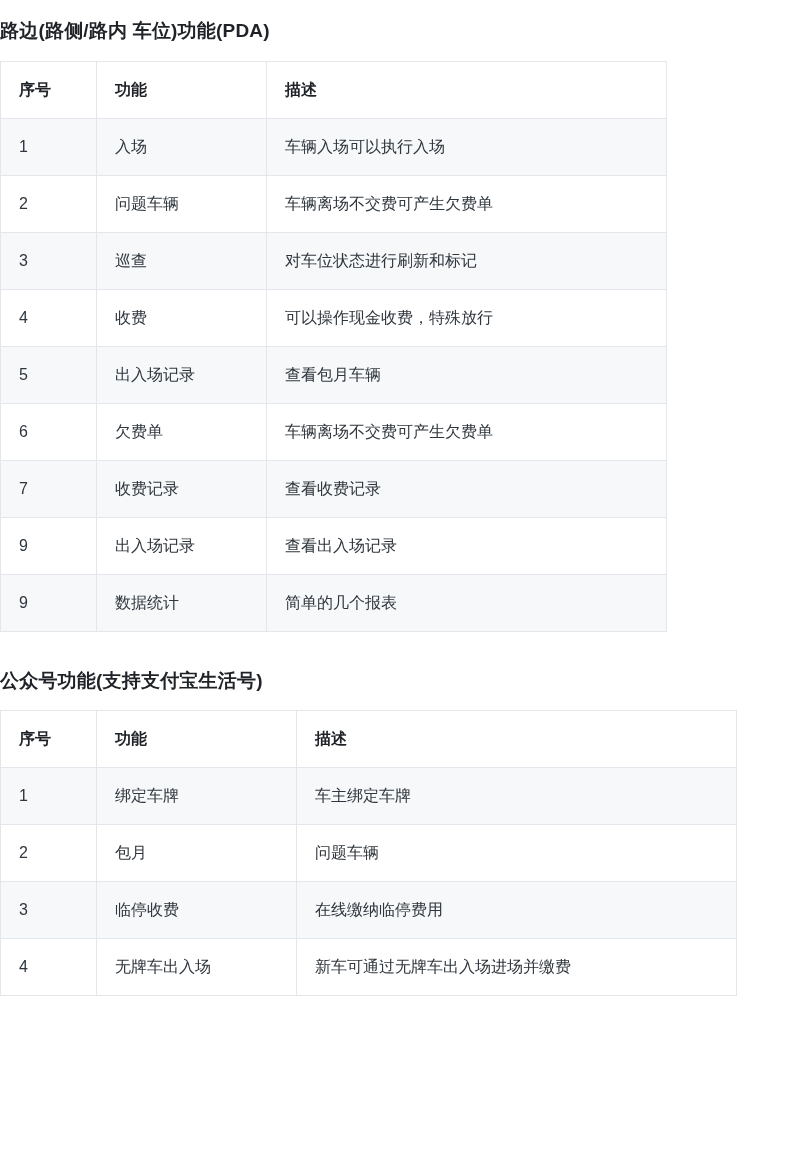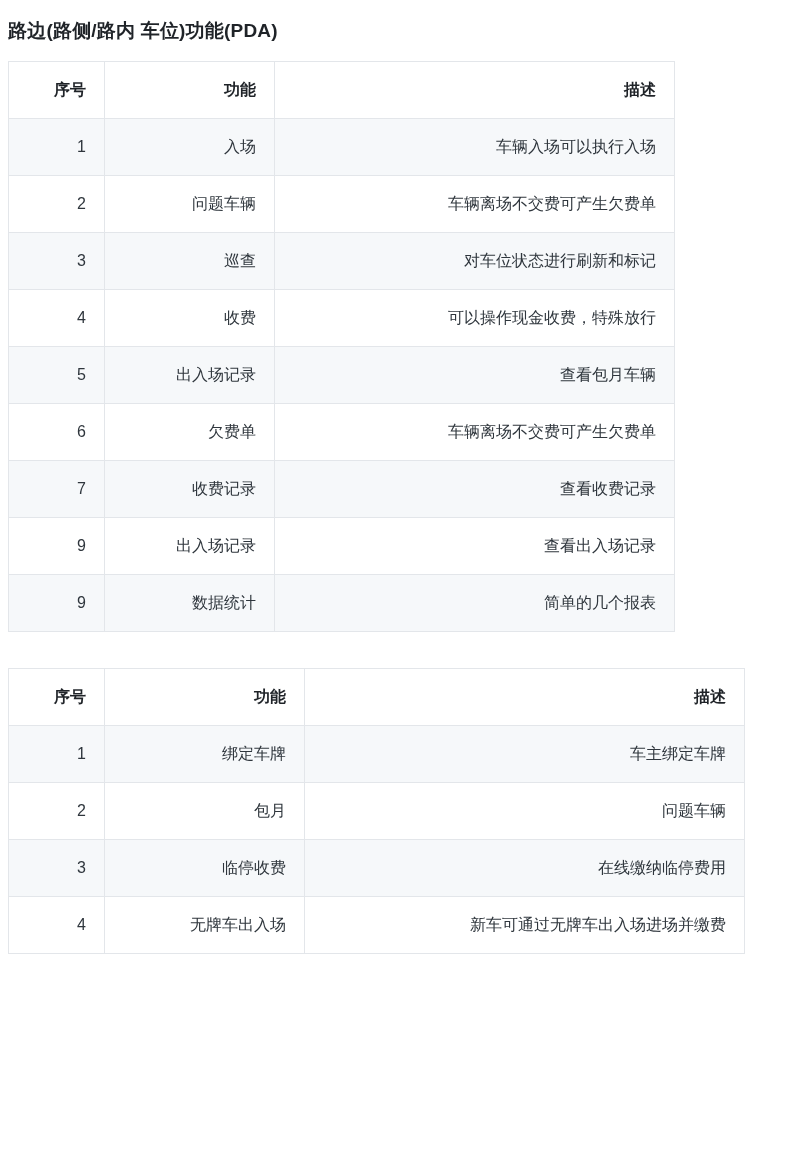--- a/index.html
+++ b/index.html
@@ -8,21 +8,21 @@
     background: #ffffff;
   }
   body {
     width: 794px;
     min-height: 1164px;
     font-family: "Liberation Sans", "DejaVu Sans", sans-serif;
     color: #24292e;
     -webkit-font-smoothing: antialiased;
   }
   .page {
-    padding: 10px 16px 24px 8px;
+    padding: 10px 16px 24px 0;
     box-sizing: border-box;
     width: 667px;
   }
   .section-title {
     font-size: 19px;
     font-weight: bold;
     color: #1f2328;
     margin: 8px 0 16px 0;
     line-height: 1.4;
     letter-spacing: 0.2px;
@@ -33,21 +33,21 @@
   table.data-table {
     border-collapse: collapse;
     border-spacing: 0;
     font-size: 16px;
     table-layout: fixed;
     background: #fff;
   }
   table.data-table th,
   table.data-table td {
     border: 1px solid #e3e6ea;
-    text-align: right;
+    text-align: left;
     vertical-align: middle;
     line-height: 1.5;
     padding: 16px 18px;
     color: #2f363d;
     font-weight: normal;
     overflow: hidden;
     white-space: nowrap;
   }
   table.data-table th {
     font-weight: bold;
@@ -136,20 +136,21 @@
         <tr>
           <td>9</td>
           <td>数据统计</td>
           <td>简单的几个报表</td>
         </tr>
       </tbody>
     </table>
   </div>
 
   <div class="section">
+    <h2 class="section-title">公众号功能(支持支付宝生活号)</h2>
 
     <table class="data-table" id="table-mp">
       <colgroup>
         <col class="c0">
           <col class="c1">
           <col class="c2">
       </colgroup>
       <thead>
         <tr>
           <th>序号</th>

